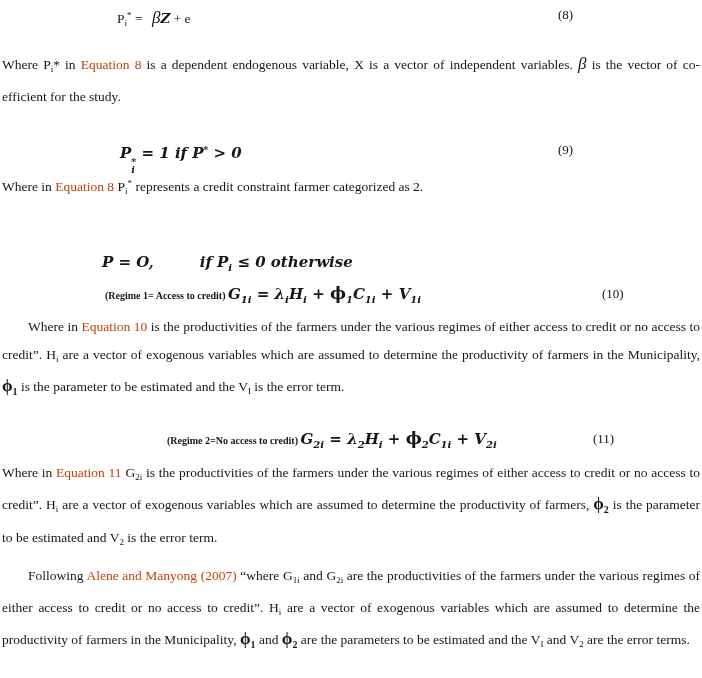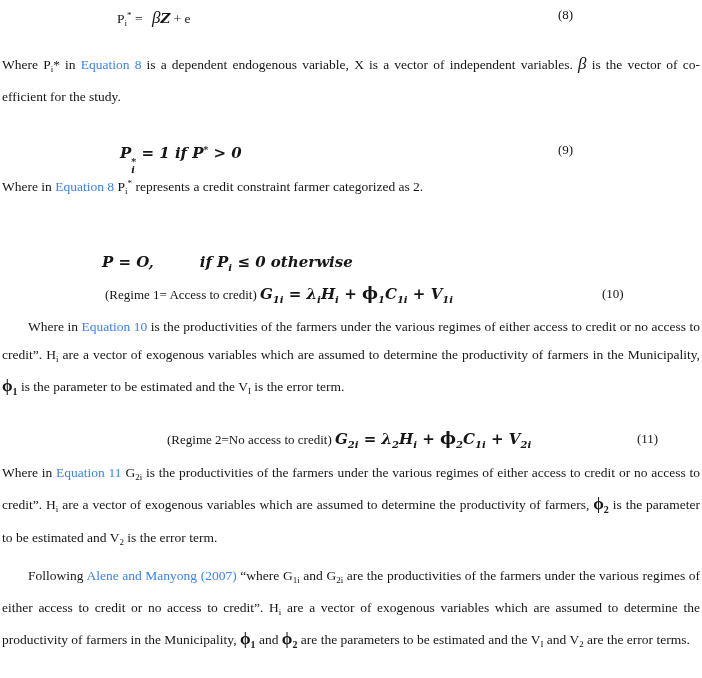--- a/index.html
+++ b/index.html
@@ -4,21 +4,21 @@
 <style>
   html,body { margin:0; padding:0; }
   body {
     width:702px; height:678px; background:#ffffff; overflow:hidden;
     font-family:"Liberation Serif","DejaVu Serif",serif;
     color:#161616; -webkit-font-smoothing:antialiased;
   }
   .doc { padding:4px 2px 0 2px; font-size:13.5px; }
   .para { text-align:justify; line-height:28px; margin:0; }
   .indent { text-indent:26px; }
-  a.xref { color:#3b82f6; text-decoration:none; cursor:pointer; }
+  a.xref { color:#c2410c; text-decoration:none; cursor:pointer; }
   .sb { font-size:9px; vertical-align:-3px; }
   .sp { font-size:9px; vertical-align:5px; }
   .math { font-style:italic; font-weight:600; font-family:"DejaVu Serif",serif; }
   .msub { font-size:10px; vertical-align:-4px; font-style:italic; font-weight:600; }
   .beta-big { font-style:italic; font-size:17px; font-weight:500; }
   .phi { font-style:normal; font-weight:600; font-size:17px; line-height:1; }
   .phisub { font-size:10px; vertical-align:-4px; font-weight:600; }
   .eqrow { position:relative; white-space:nowrap; }
   .eqnum { position:absolute; top:0; font-size:13px; font-weight:400;
            font-style:normal; font-family:"Liberation Serif",serif; color:#161616; }
@@ -32,25 +32,25 @@
   #p1  { margin-top:24px; }
   #eq9-row  { margin-top:26px; padding-left:118px; line-height:26px; height:26px; font-size:15px; }
   #eq9-row .eqnum { left:556px; }
   #p2  { margin-top:6px; }
   #eq0-row  { margin-top:44px; padding-left:100px; line-height:26px; height:26px; font-size:15px; }
   #eq0-gap { margin-left:46px; }
   #p3  { margin-top:12px; }
   #eq10-row { margin-top:6px; padding-left:103px; line-height:26px; height:26px; font-size:15px; }
   #eq10-row .eqnum { left:600px; }
   #eq10-row .eqlabel, #eq11-row .eqlabel {
-    font-size:13px; font-style:normal; font-weight:400;
+    font-size:10px; font-style:normal; font-weight:700;
     font-family:"Liberation Serif",serif; }
   #p4  { margin-top:6px; }
   #eq11-row { margin-top:20px; padding-left:165px; line-height:26px; height:26px; font-size:15px; }
-  #eq11-row .eqnum { left:591px;margin-left:44px; }
+  #eq11-row .eqnum { left:591px; }
   #p5  { margin-top:7px; }
   #p6  { margin-top:6px; }
 </style>
 </head>
 <body>
 
 <div class="doc">
 
   <div class="eqrow" id="eq8-row">
     <span><span>P</span><span class="sb">i</span><span class="sp">*</span><span> = </span><span class="beta-big" style="margin-left:6px;">β</span><span class="math">Z</span><span> + e</span></span>

